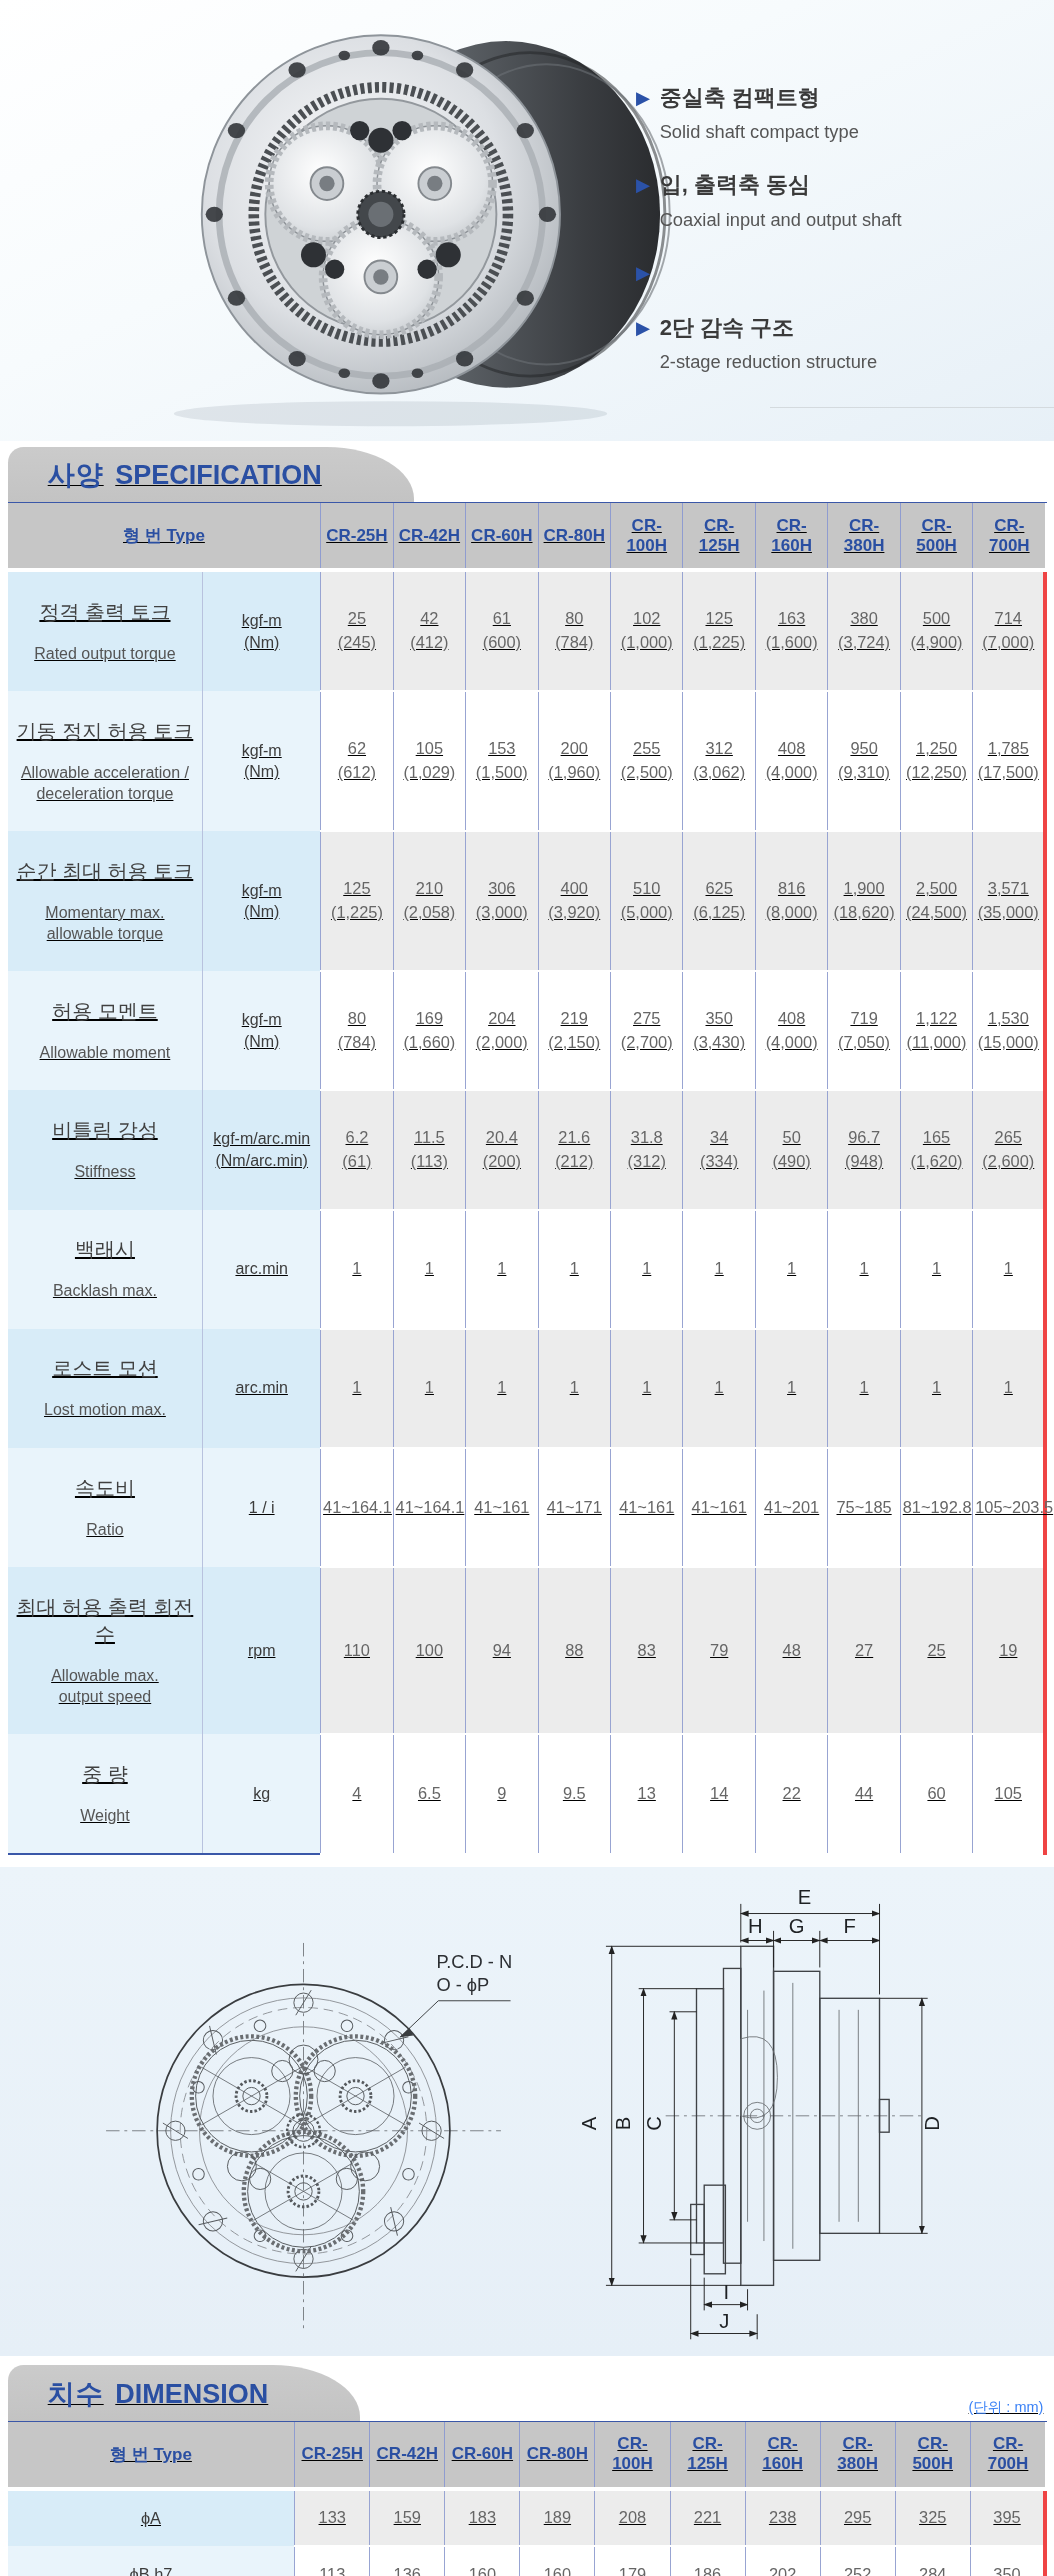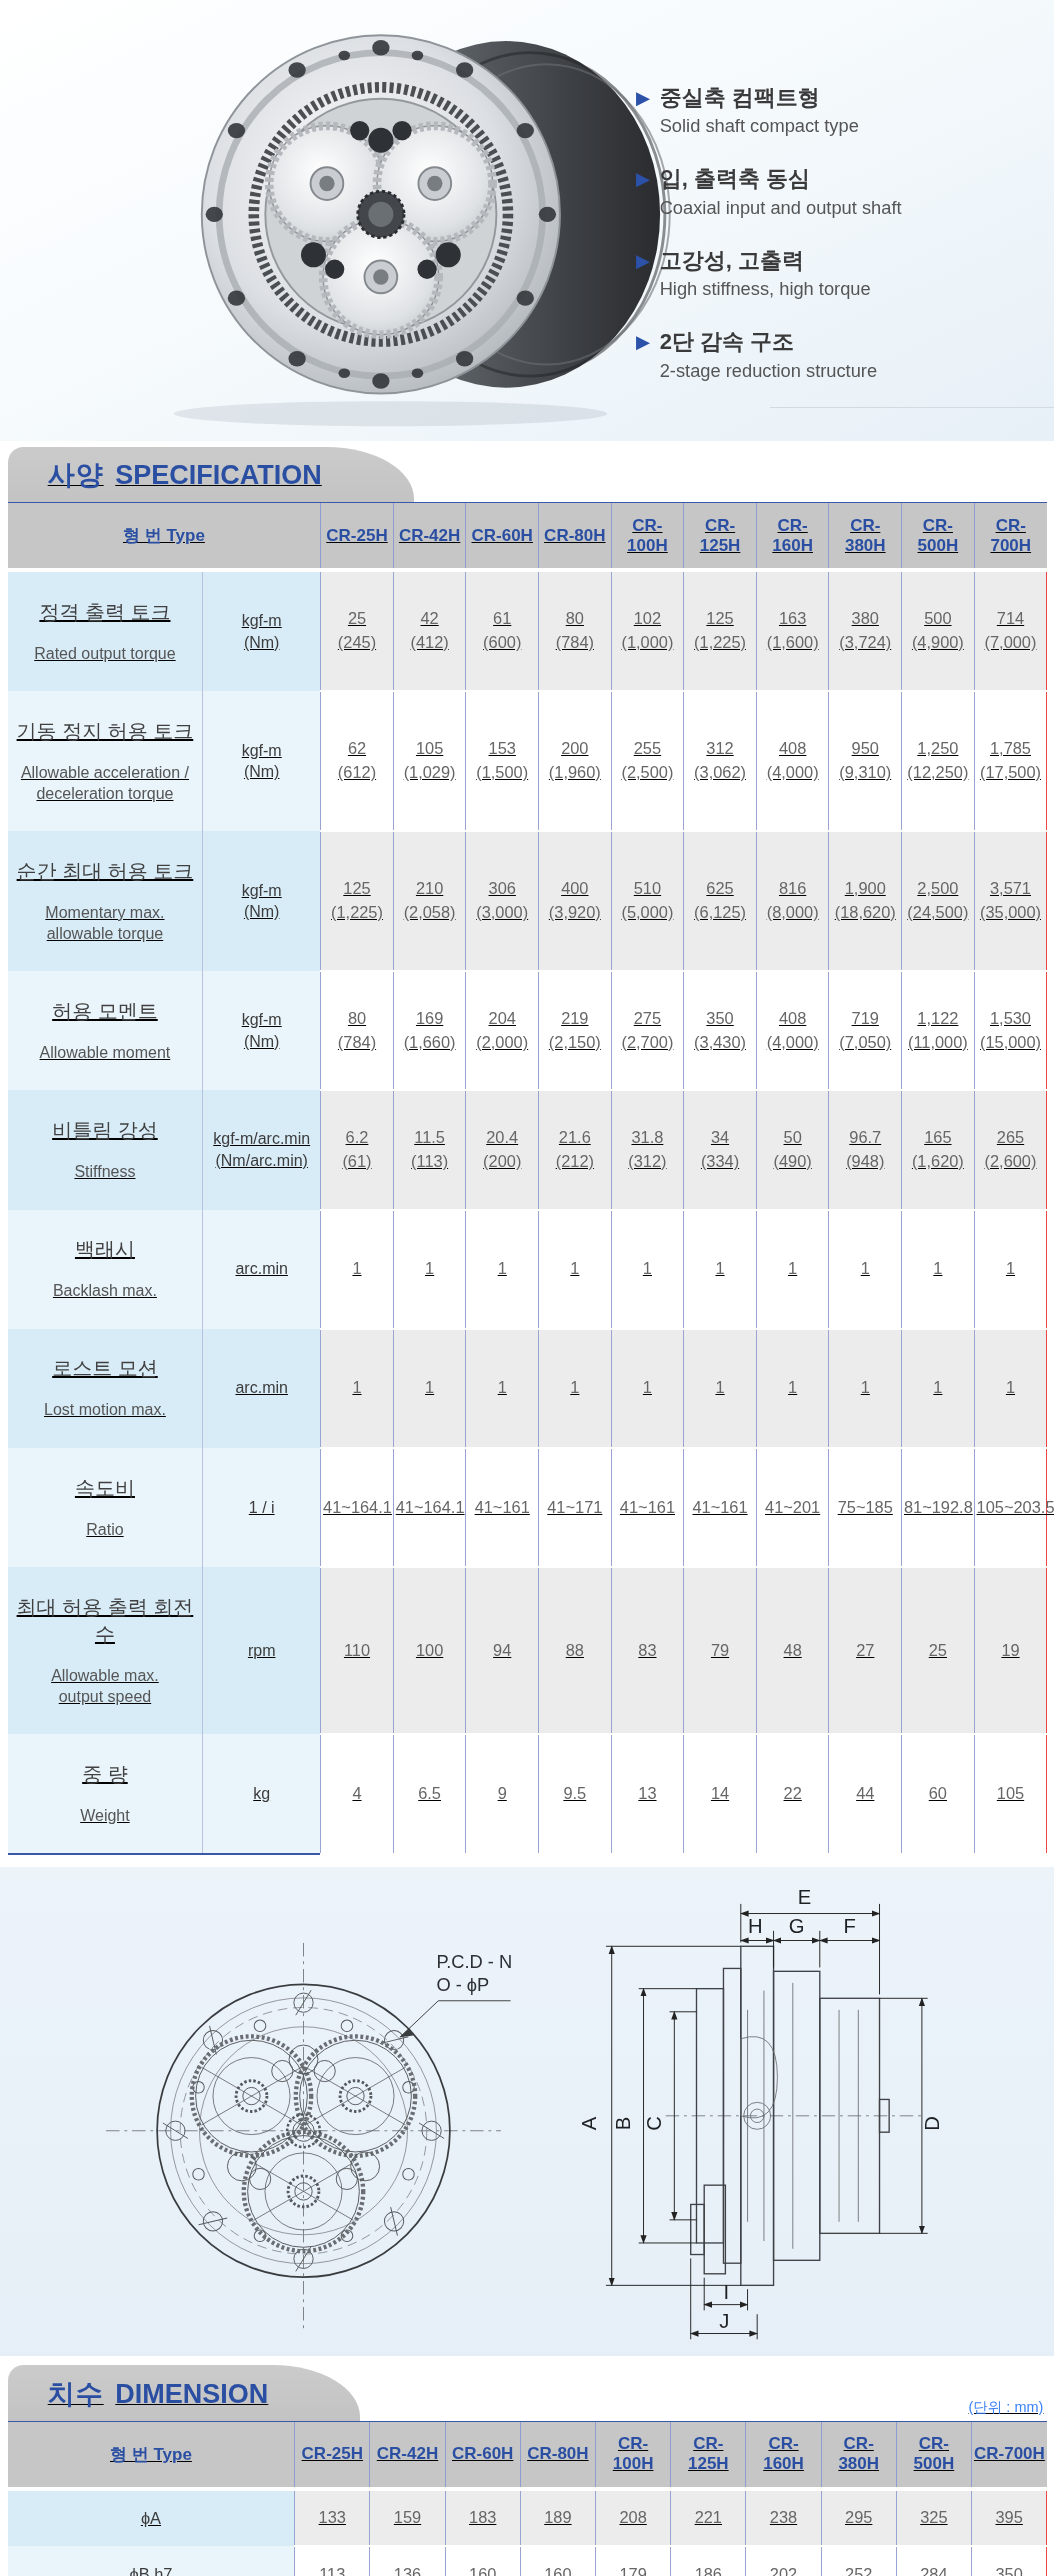--- a/index.html
+++ b/index.html
@@ -17,21 +17,21 @@
     display: flex; align-items: flex-start;
   }
   .product-visual { width: 636px; height: 424px; padding: 17.3px 0 0 92px; }
   .features { list-style: none; padding-top: 85px; width: 385px; }
   .feature { display: flex; margin-bottom: 29px; }
   .feature .tri {
     color: #2b52a8; font-size: 18.3px; line-height: 26px; margin-right: 9.6px;
     flex: 0 0 auto;
   }
   .fko { font-size: 22px; font-weight: bold; color: #3a3a3a; line-height: 1.2; }
-  .fen { font-size: 18.3px; color: #555; margin-top: 4px; }
+  .fen { font-size: 18.3px; color: #555; margin-top: 10px; }
   .top-divider {
     position: absolute; right: 0; bottom: 33px; width: 285px;
     border-top: 1.9px solid #d4dade;
   }
 
   
   .section-block { padding: 0 7.7px; background: #fff; text-decoration: underline; }
   .sec-head {
     display: flex; justify-content: space-between; align-items: flex-end;
     border-bottom: 1.9px solid #3a57a8; margin-top: 5.8px;
@@ -59,21 +59,21 @@
   .t-unit {
     font-size: 16px; color: #3c3c3c; border-left: 1px solid #b8c2de;
     padding: 8.7px 1.9px; line-height: 1.35;
   }
   .t-val {
     font-size: 16.4px; color: #666; line-height: 1.45;
     border-left: 1px solid #98a4d2;
     border-top: 2.9px solid #fff; border-bottom: 2.9px solid #fff;
     padding: 7.7px 1.9px;
   }
-  .t-val:last-child { border-right: 1px solid #ef4444; }
+  .t-val:last-child { border-right: 4px solid #ef4444; }
   tbody tr:nth-child(odd) .t-label, tbody tr:nth-child(odd) .t-unit { background: #d8ecf8; }
   tbody tr:nth-child(even) .t-label, tbody tr:nth-child(even) .t-unit { background: #e9f4fb; }
   tbody tr:nth-child(odd) .t-val { background: #ececec; }
   tbody tr:nth-child(even) .t-val { background: #ffffff; }
   .dim-table .t-label { font-size: 16.4px; color: #3c3c3c; padding: 15.4px 3.9px; }
   .dim-table .t-val { padding: 15.4px 1.9px; }
 
   
   .drawings {
     height: 489px; margin-top: 11.6px;
@@ -182,24 +182,20 @@
       </li>
         <li class="feature">
         <span class="tri">▶</span>
         <div class="ftext">
           <div class="fko">입, 출력축 동심</div>
           <div class="fen">Coaxial input and output shaft</div>
         </div>
       </li>
         <li class="feature">
         <span class="tri">▶</span>
-        <div class="ftext">
-          <div class="fko">고강성, 고출력</div>
-          <div class="fen">High stiffness, high torque</div>
-        </div>
       </li>
         <li class="feature">
         <span class="tri">▶</span>
         <div class="ftext">
           <div class="fko">2단 감속 구조</div>
           <div class="fen">2-stage reduction structure</div>
         </div>
       </li>
       </ul>
     <div class="top-divider"></div>

